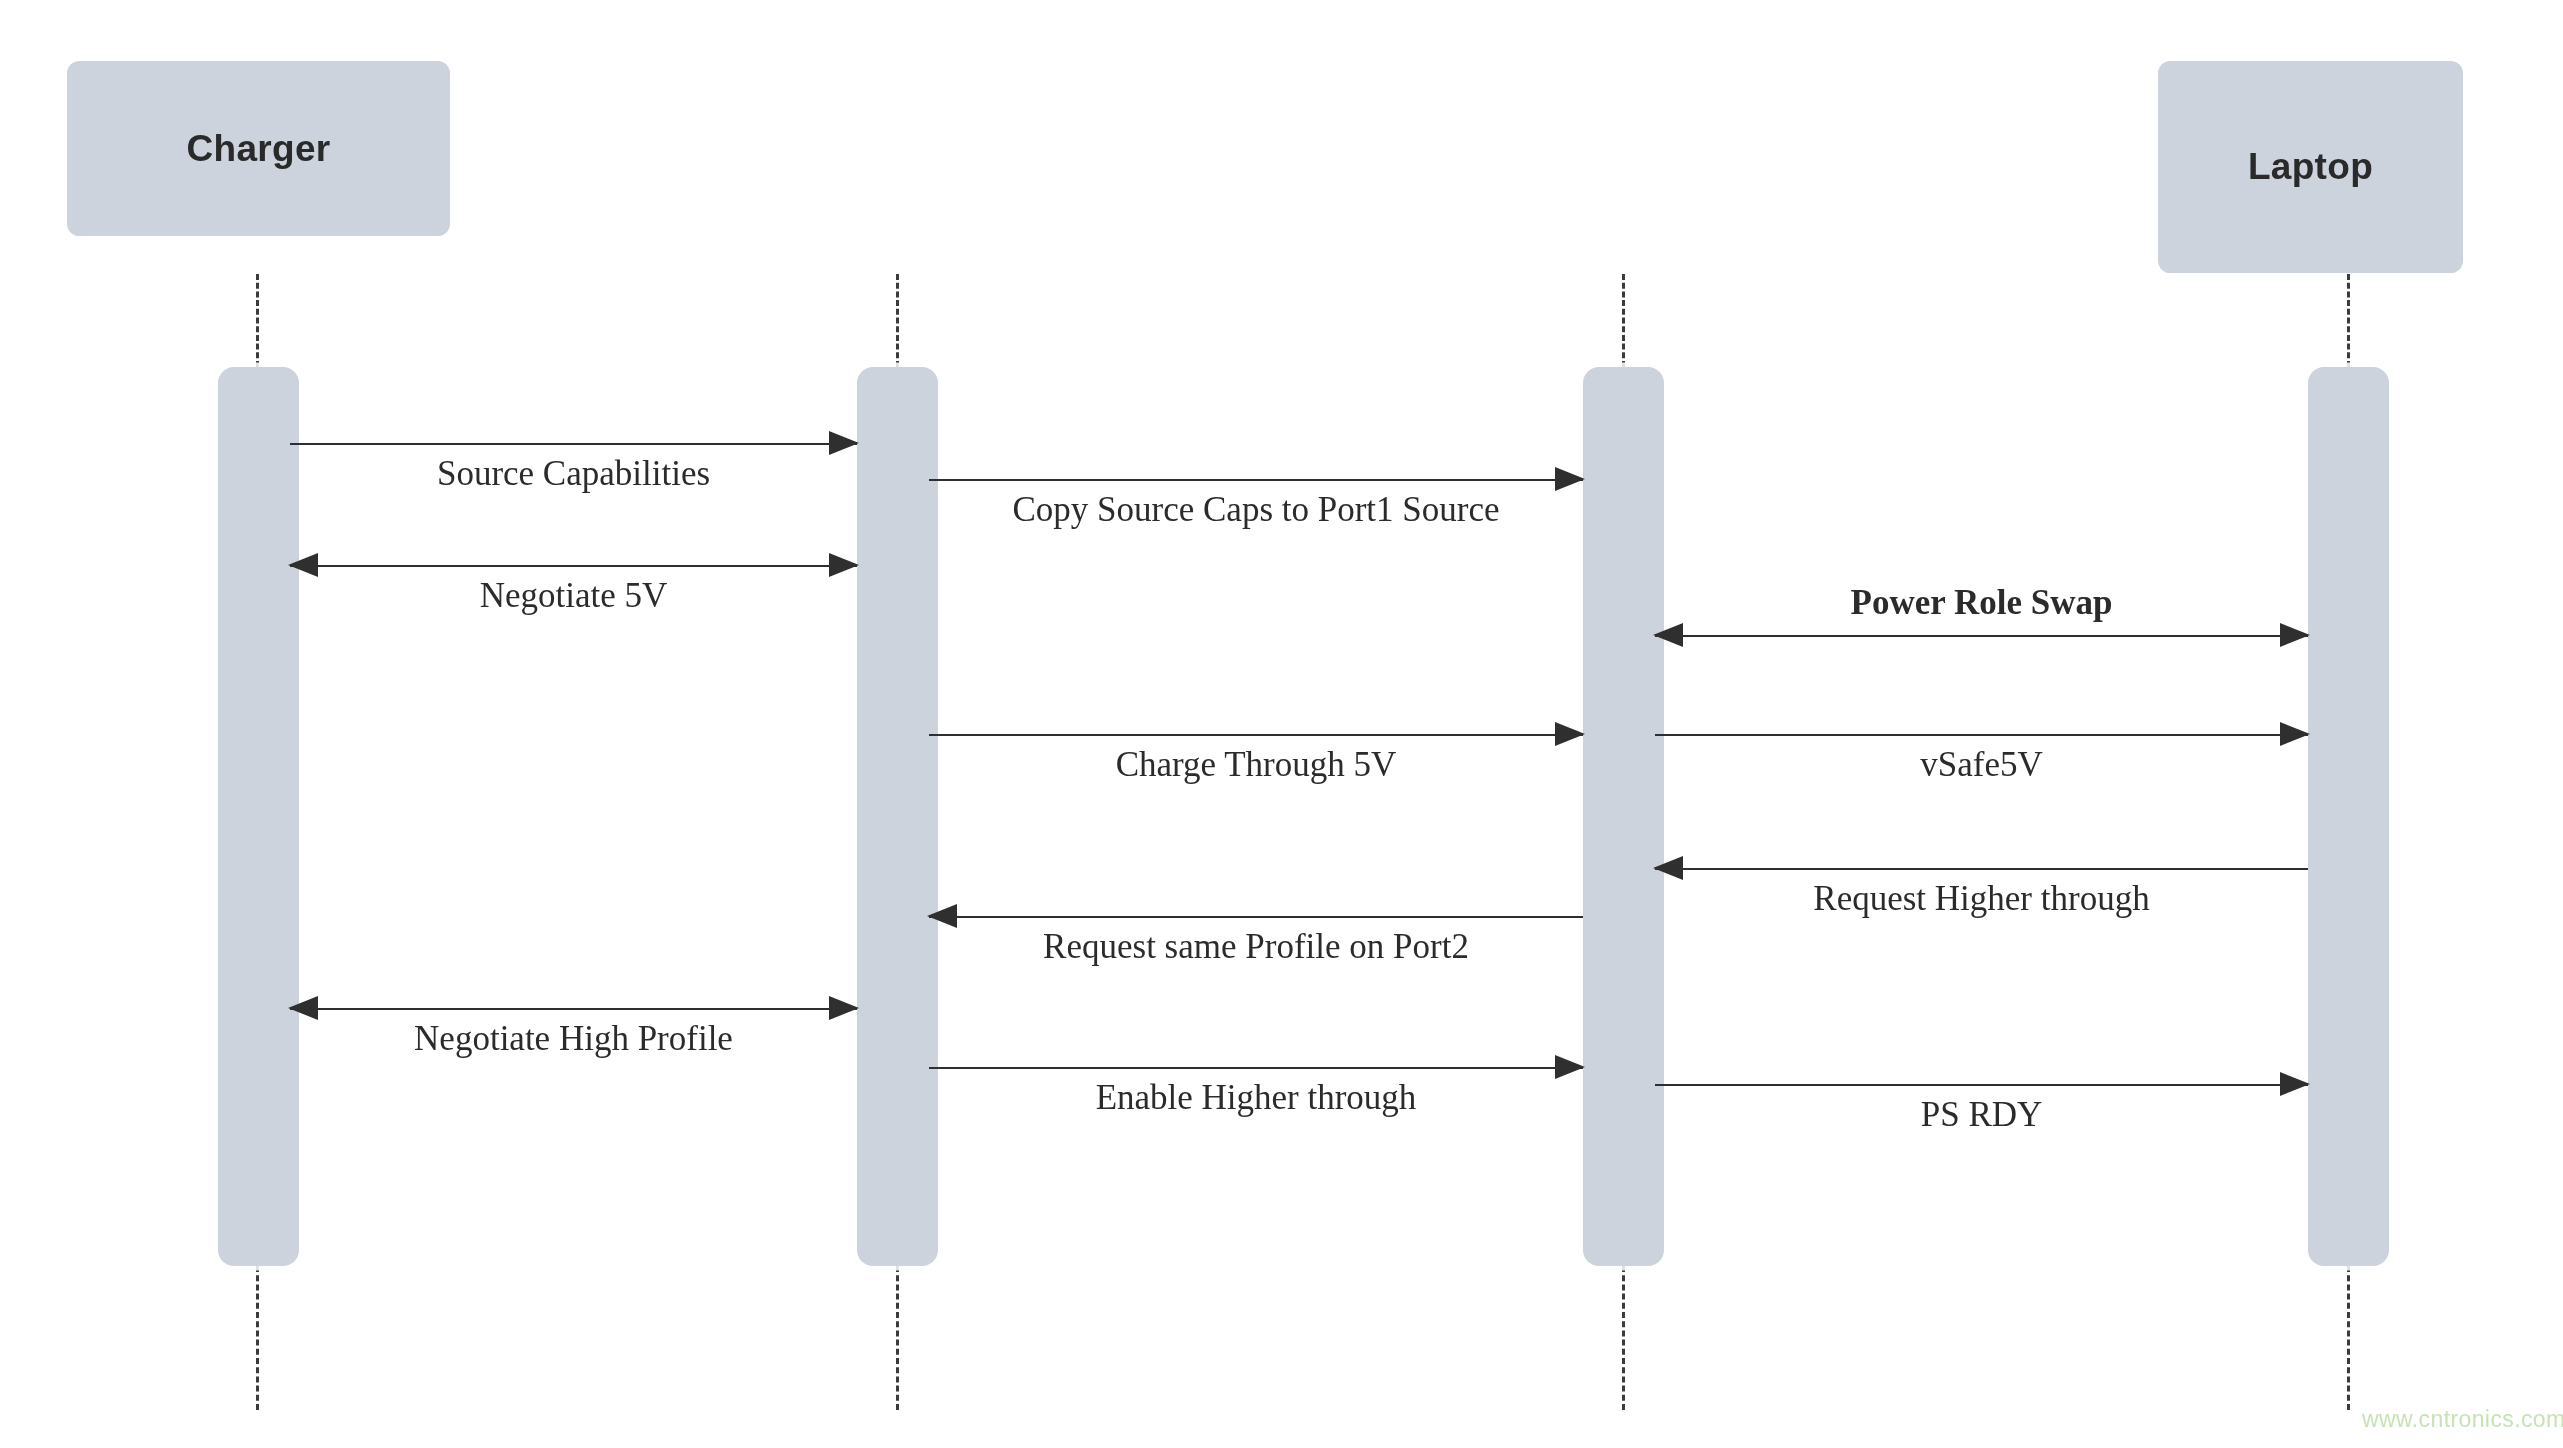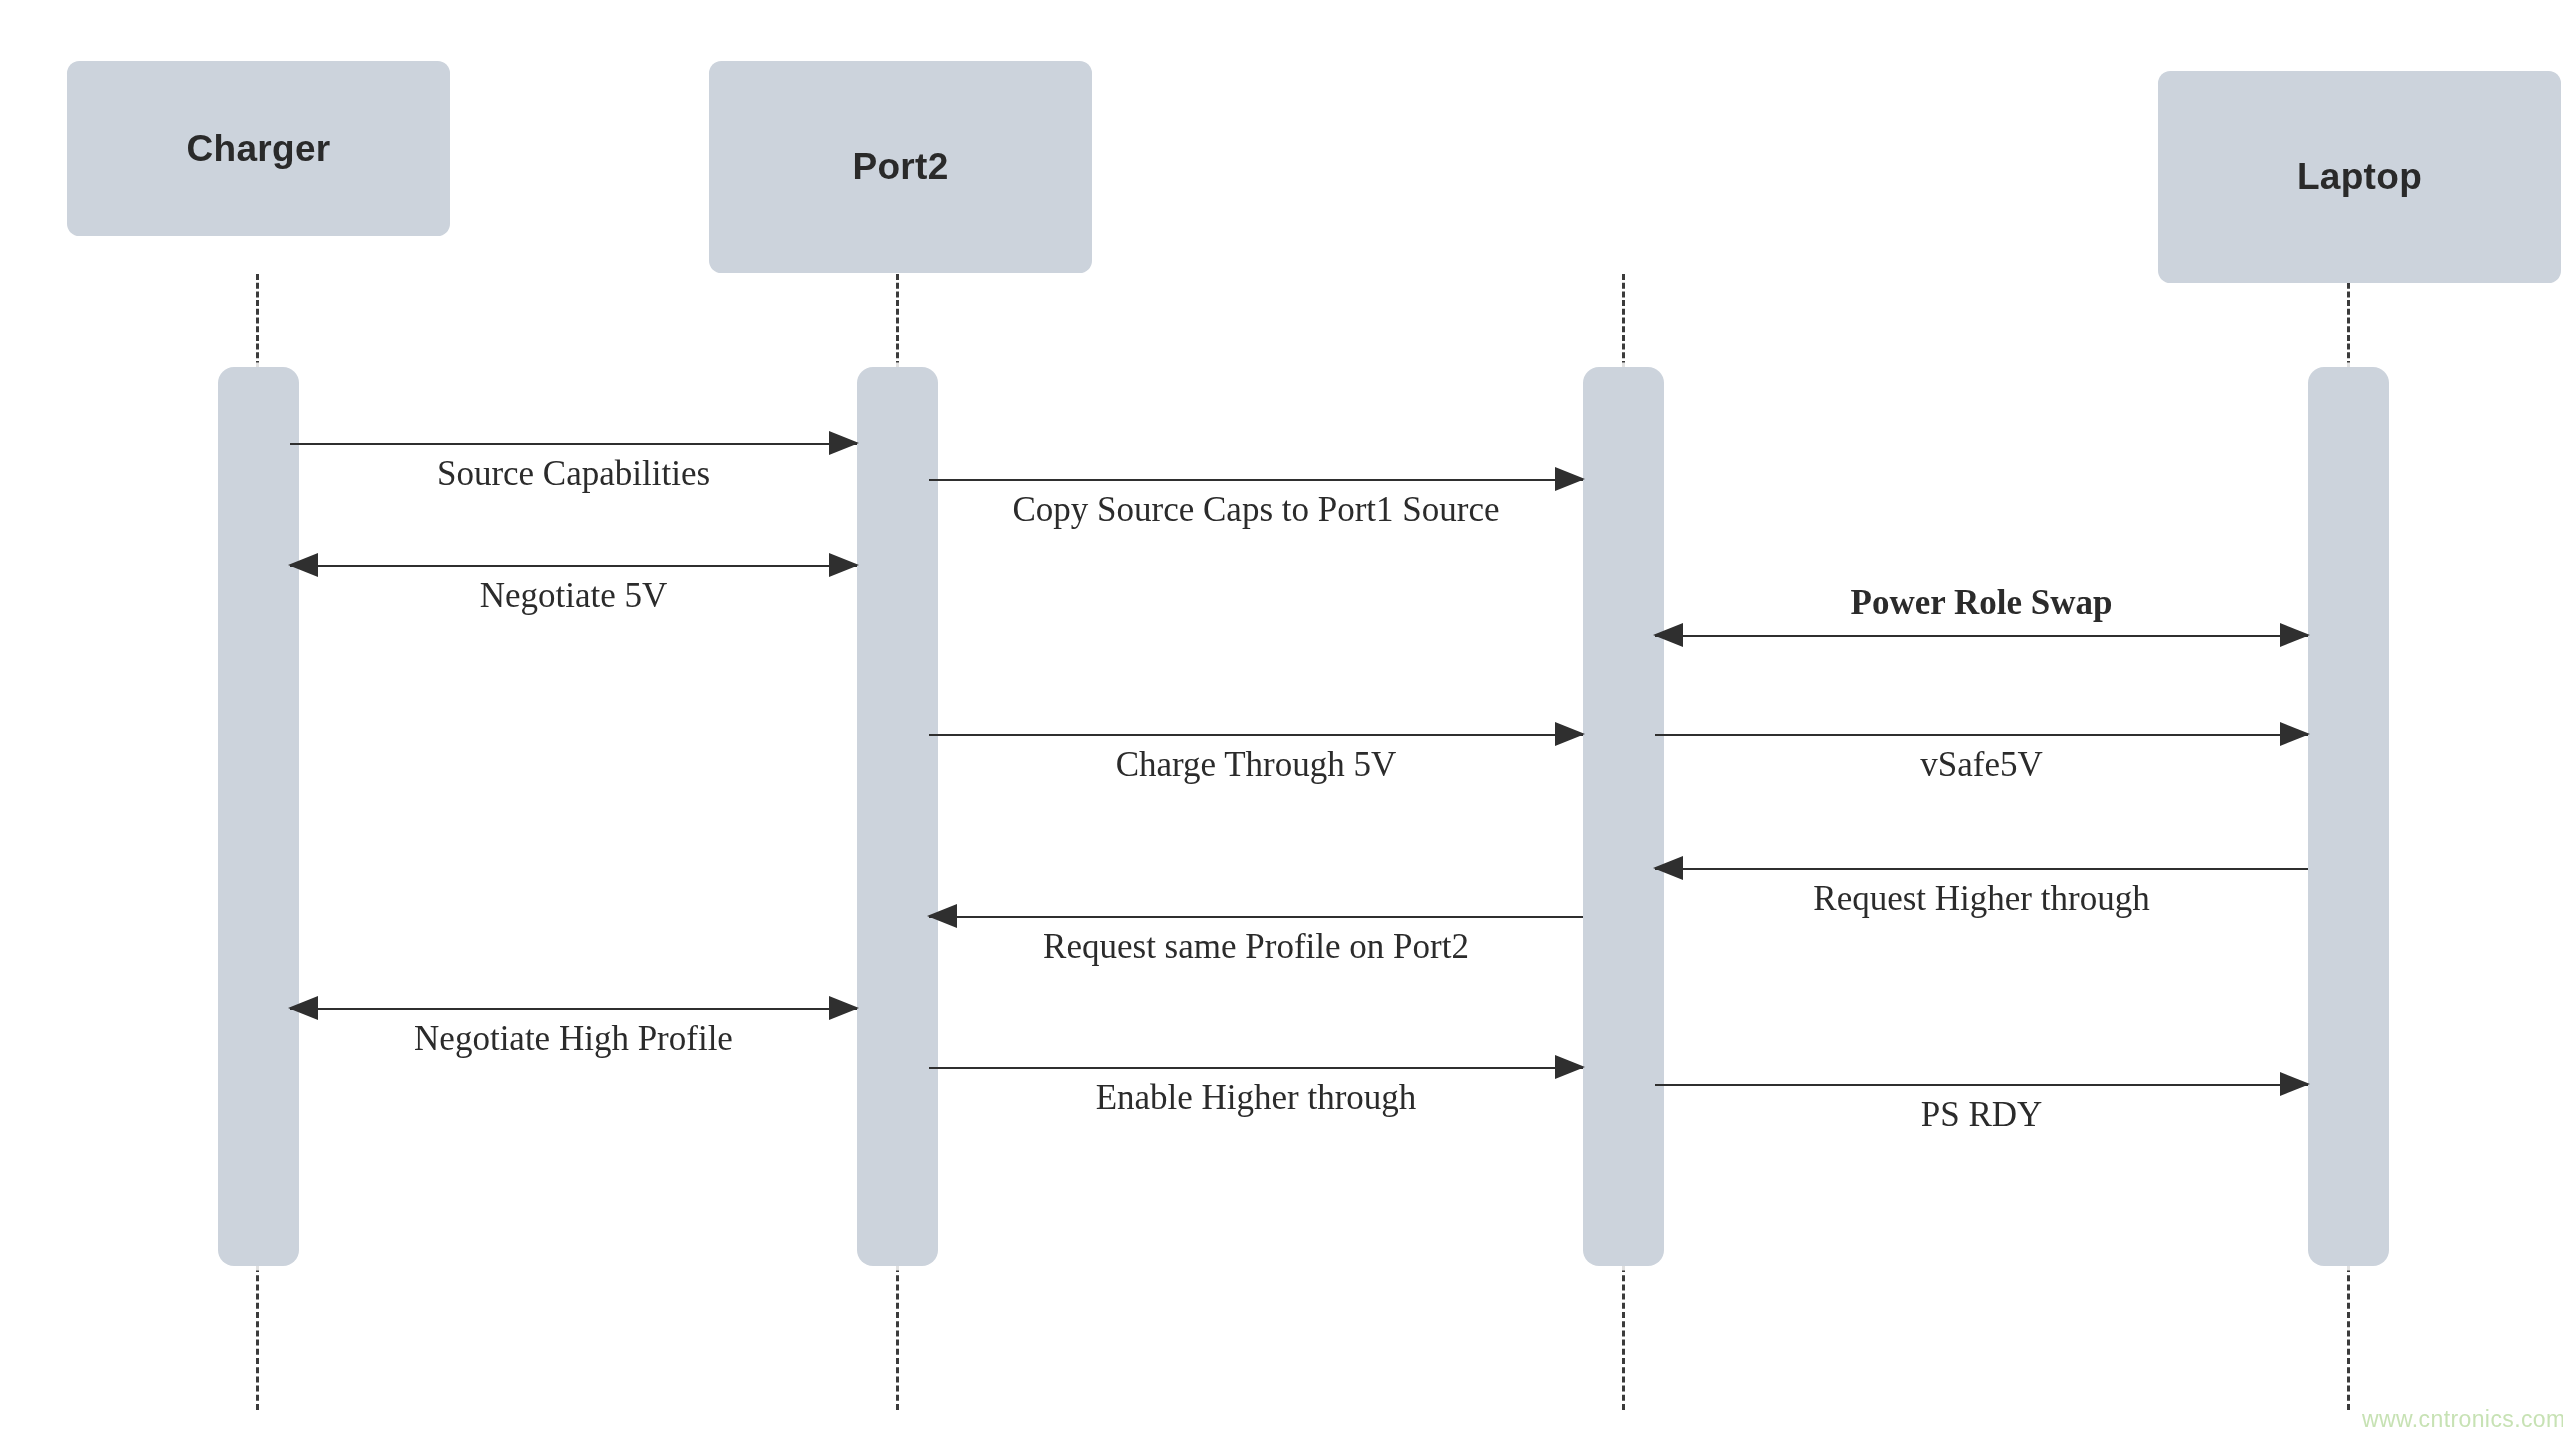--- a/index.html
+++ b/index.html
@@ -115,24 +115,21 @@
     <div class="lifeline" style="left:1622px;top:1266px;height:144px;"></div>
     <div class="lifeline" style="left:2347px;top:274px;height:93px;"></div>
     <div class="lifeline" style="left:2347px;top:1266px;height:144px;"></div>
     <div class="activation" style="left:218px;top:367px;width:81px;height:899px;"></div>
     <div class="activation" style="left:857px;top:367px;width:81px;height:899px;"></div>
     <div class="activation" style="left:1583px;top:367px;width:81px;height:899px;"></div>
     <div class="activation" style="left:2308px;top:367px;width:81px;height:899px;"></div>
     <div class="participant-box" style="left:67px;top:61px;width:383px;height:175px;">
       <span class="participant-label">Charger</span>
     </div>
-    <div class="participant-box" style="left:709px;top:61px;width:383px;height:212px;">
-      <span class="participant-label">Port2</span>
-    </div>
-    <div class="participant-box" style="left:2158px;top:71px;width:403px;height:212px;">
+    <div class="participant-box" style="left:2158px;top:61px;width:305px;height:212px;">
       <span class="participant-label">Laptop</span>
     </div>
     <div class="msg" style="left:290px;top:443px;width:567px;">
       <span class="msg-line"></span>
       <span class="arrowhead right"></span>
       <span class="msg-label below">Source Capabilities</span>
     </div>
     <div class="msg" style="left:929px;top:479px;width:654px;">
       <span class="msg-line"></span>
       <span class="arrowhead right"></span>

